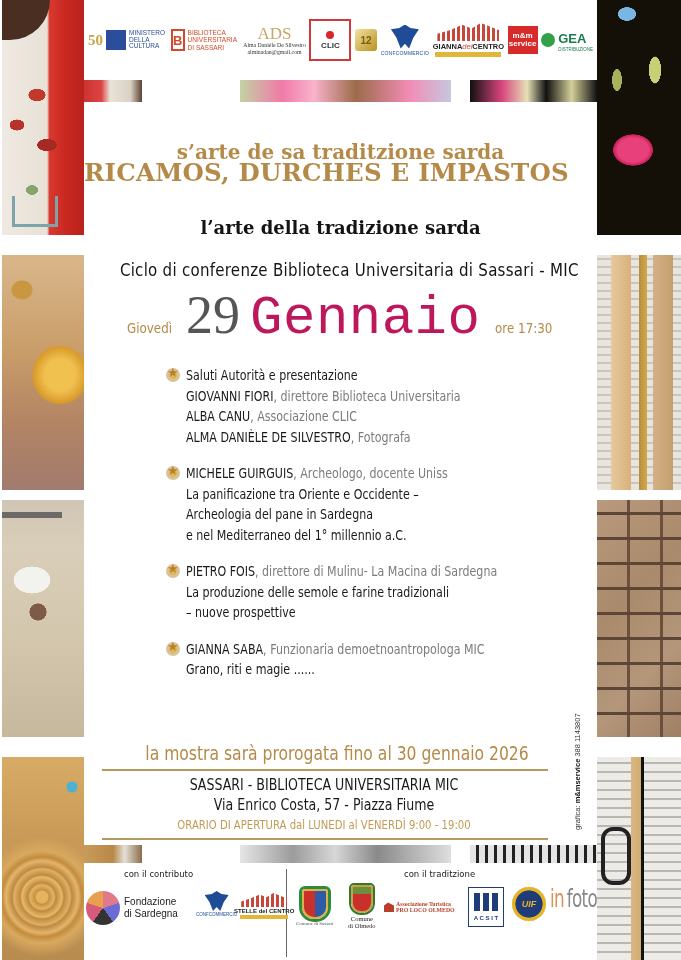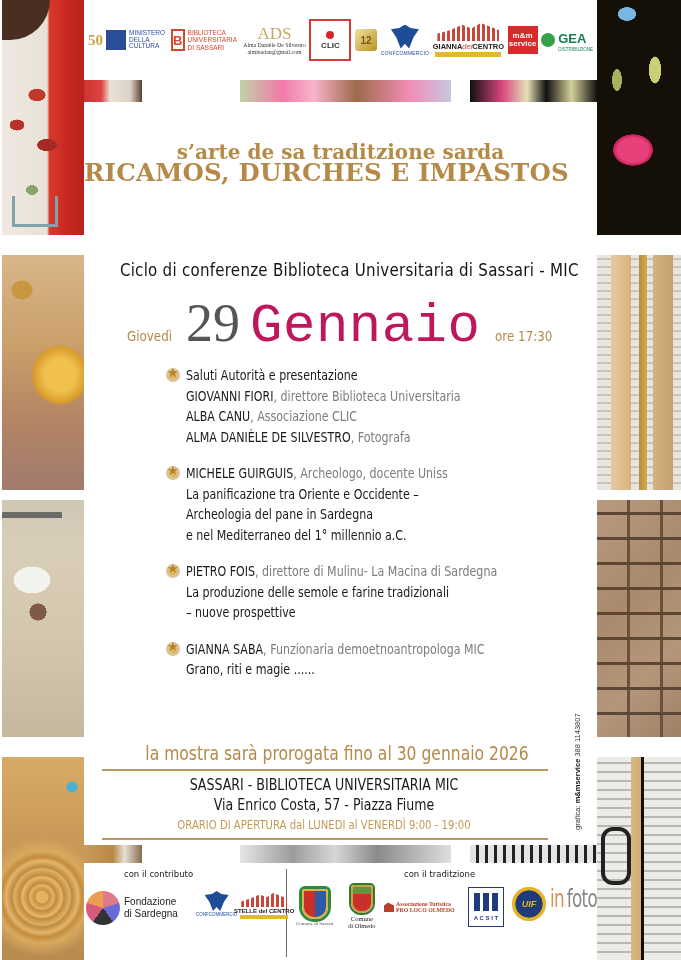--- a/index.html
+++ b/index.html
@@ -128,21 +128,21 @@
   .logo-gea .s { font-size: 4.5px; color: #1a7c4d; display: block; }
 
   
   .title-sardo { position: absolute; left: 0; top: 8px; width: 513px; font-family: "DejaVu Serif", serif; font-weight: bold; font-size: 24.5px; color: #b58a48; letter-spacing: 0.2px; line-height: 1.2; margin-top: 48px; }
   .subtitle-sardo { position: absolute; left: 0; top: 38px; width: 513px; text-align: center; font-family: "DejaVu Serif", serif; font-weight: bold; font-size: 20px; color: #b58a48; line-height: 1.2; }
   .title-it { position: absolute; left: 0; top: 84px; width: 513px; text-align: center; font-family: "DejaVu Serif", serif; font-weight: bold; font-size: 24.5px; color: #141414; line-height: 1.2; }
   .subtitle-it { position: absolute; left: 0; top: 115px; width: 513px; text-align: center; font-family: "DejaVu Serif", serif; font-weight: bold; font-size: 18px; color: #141414; line-height: 1.2; }
 
   .cycle { position: absolute; left: 0; top: 158px; width: 513px; text-align: center; font-family: "DejaVu Sans", sans-serif; font-size: 17.5px; color: #141414; transform: scaleX(0.86); transform-origin: center; white-space: nowrap; letter-spacing: 0.3px; }
 
-  .date-row { position: absolute; left: 0; top: 194px; width: 513px; height: 62px; display: flex; align-items: baseline; justify-content: center; gap: 10px; white-space: nowrap; }
+  .date-row { position: absolute; left: 0; top: 186px; width: 513px; height: 62px; display: flex; align-items: baseline; justify-content: center; gap: 10px; white-space: nowrap; }
   .date-day { font-family: "DejaVu Sans", sans-serif; font-size: 14px; color: #b58a48; transform: scaleX(0.85); }
   .date-num { font-family: "Liberation Serif", serif; font-size: 54px; color: #555; line-height: 1; }
   .date-month { font-family: Liberation Mono, monospace; font-size: 54px; color: #be185d; line-height: 1; letter-spacing: 0.5px; }
   .date-time { font-family: "DejaVu Sans", sans-serif; font-size: 14px; color: #b58a48; transform: scaleX(0.85); }
 
   
   .program { position: absolute; left: 80px; top: 264px; width: 430px; }
   .item { position: relative; padding-left: 22px; margin-bottom: 16px; }
   .item .bullet { position: absolute; left: 2px; top: 2px; width: 14px; height: 14px; border-radius: 50%; background: radial-gradient(circle, #e0b656 0 38%, #d9c29a 40% 100%); }
   .item .bullet::after { content: "\2605"; position: absolute; left: 1px; top: -3px; font-size: 13px; color: #b78326; }
@@ -251,20 +251,21 @@
       <div class="logo logo-gea">
         <span class="ball"></span>
         <span><span class="t">GEA</span><span class="s">DISTRIBUZIONE</span></span>
       </div>
     </div>
   </div>
 
   <div class="panel panel-main">
     <div class="title-sardo">RICAMOS, DURCHES E IMPASTOS</div>
     <div class="subtitle-sardo">s’arte de sa traditzione sarda</div>
+    <div class="subtitle-it">l’arte della tradizione sarda</div>
 
     <div class="cycle">Ciclo di conferenze Biblioteca Universitaria di Sassari - MIC</div>
 
     <div class="date-row">
       <span class="date-day">Giovedì</span>
       <span class="date-num">29</span>
       <span class="date-month">Gennaio</span>
       <span class="date-time">ore 17:30</span>
     </div>
 

